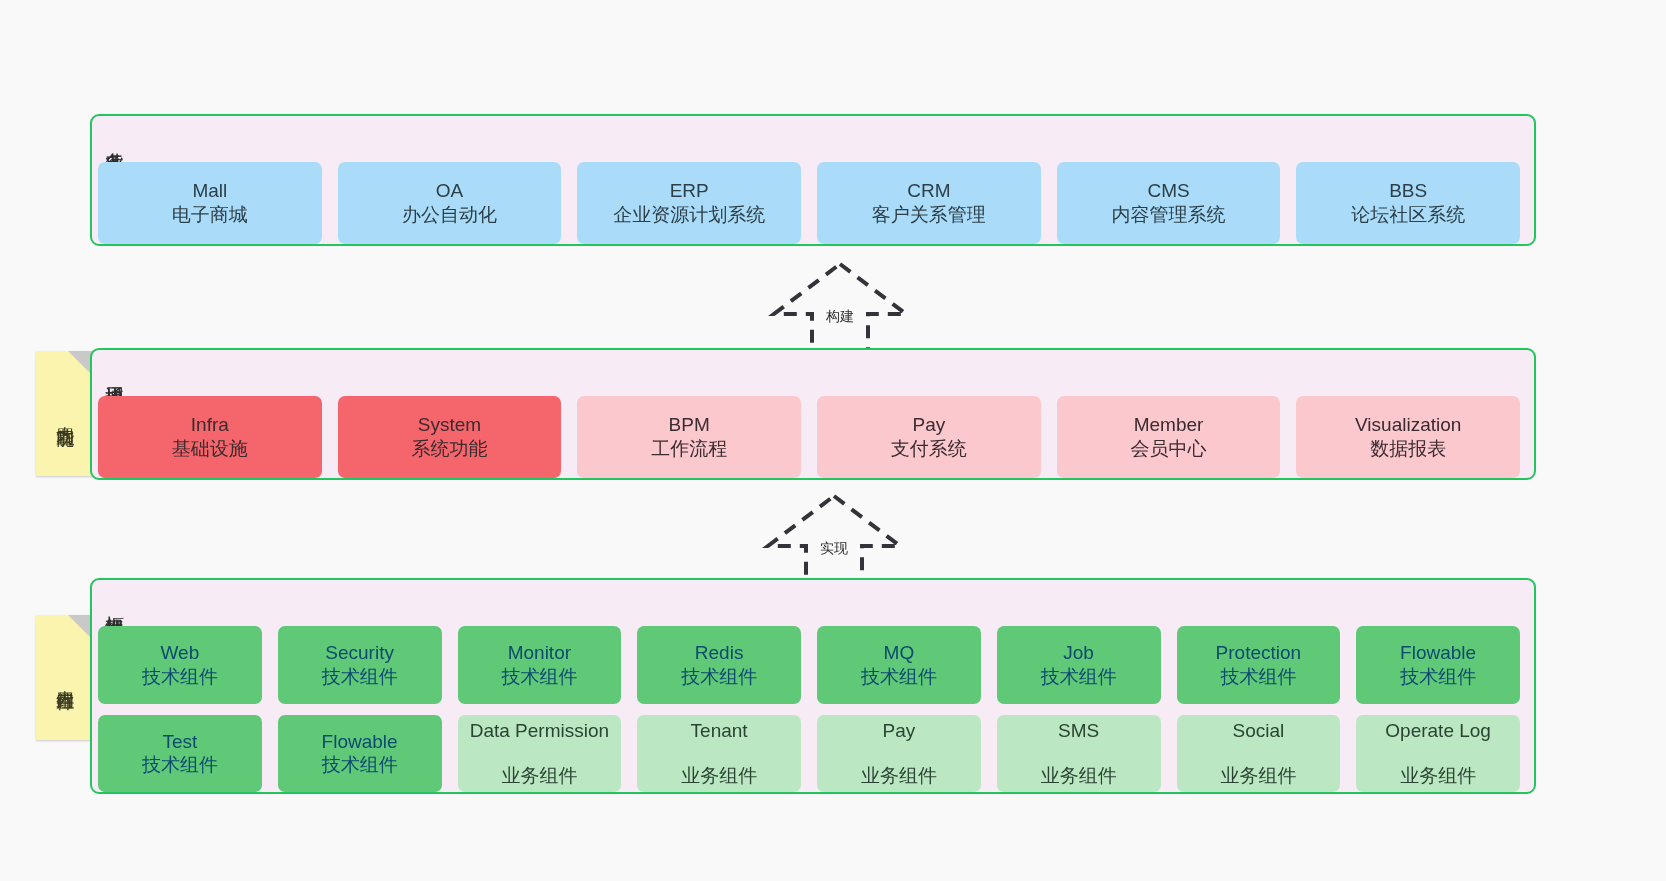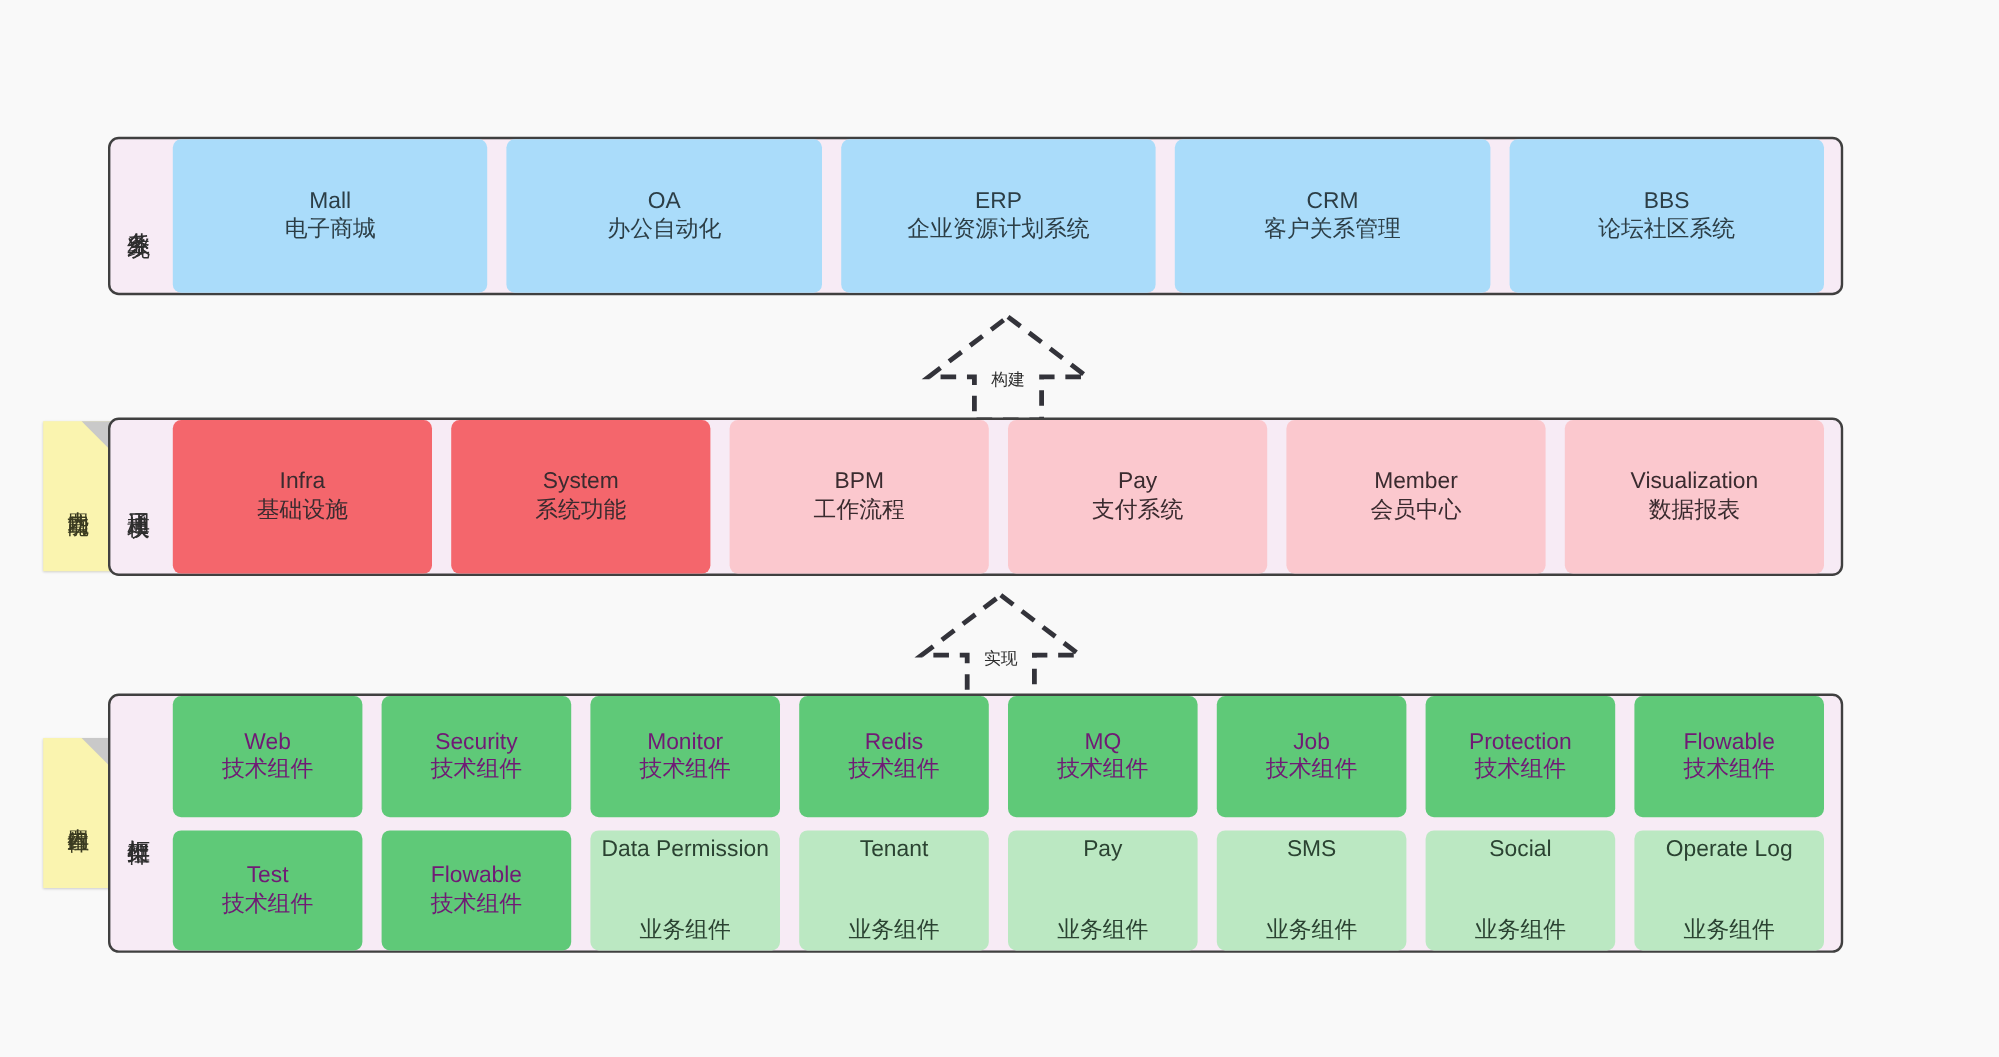--- a/index.html
+++ b/index.html
@@ -13,25 +13,26 @@
     position: relative;
     font-family: "Liberation Sans", "DejaVu Sans", sans-serif;
     color: #333333;
     overflow: hidden;
   }
 
   
   .layer {
     position: absolute;
     background: #f7ebf5;
-    border: 2px solid #404040;
+    border: 2px solid #22c55e;
     border-radius: 9px;
     box-sizing: border-box;
     display: flex;
     align-items: stretch;
+    flex-direction: column;
   }
 
   
   .layer-title {
     width: 46px;
     flex: 0 0 46px;
     display: flex;
     align-items: center;
     justify-content: center;
     font-size: 19px;
@@ -77,21 +78,21 @@
     padding: 4px 6px;
     min-width: 0;
   }
   .node .node-title { white-space: nowrap; }
   .node .node-sub   { white-space: nowrap; }
   .node.wrap .node-title { white-space: normal; }
 
   .node.blue        { background: #aadcfa; color: #2c3e46; }
   .node.red         { background: #f4666c; color: #3a2b2f; }
   .node.pink        { background: #fbc8ce; color: #3a2b2f; }
-  .node.green       { background: #5fc978; color: #701a75; }
+  .node.green       { background: #5fc978; color: #0c4a6e; }
   .node.green-light { background: #bbe8c2; color: #2b4332; justify-content: space-between; }
 
   
   .sticky {
     position: absolute;
     background: #faf4af;
     box-shadow: 0 1px 2px rgba(0,0,0,.18);
     display: flex;
     align-items: center;
     justify-content: center;
@@ -155,20 +156,24 @@
       </div>
       <div class="node blue">
         <span class="node-title">ERP</span>
         <span class="node-sub">企业资源计划系统</span>
       </div>
       <div class="node blue">
         <span class="node-title">CRM</span>
         <span class="node-sub">客户关系管理</span>
       </div>
       <div class="node blue">
+        <span class="node-title">CMS</span>
+        <span class="node-sub">内容管理系统</span>
+      </div>
+      <div class="node blue">
         <span class="node-title">BBS</span>
         <span class="node-sub">论坛社区系统</span>
       </div>
     </div>
   </div>
 </div>
 
 <div class="arrow" style="left:760px; top:258px;">
   <svg width="160" height="96" viewBox="0 0 160 96">
     <path d="M 80 6 L 146 56 L 108 56 L 108 92 L 52 92 L 52 56 L 14 56 Z" fill="none" stroke="#33333a" stroke-width="4" stroke-dasharray="13 9" stroke-linejoin="miter"></path>

